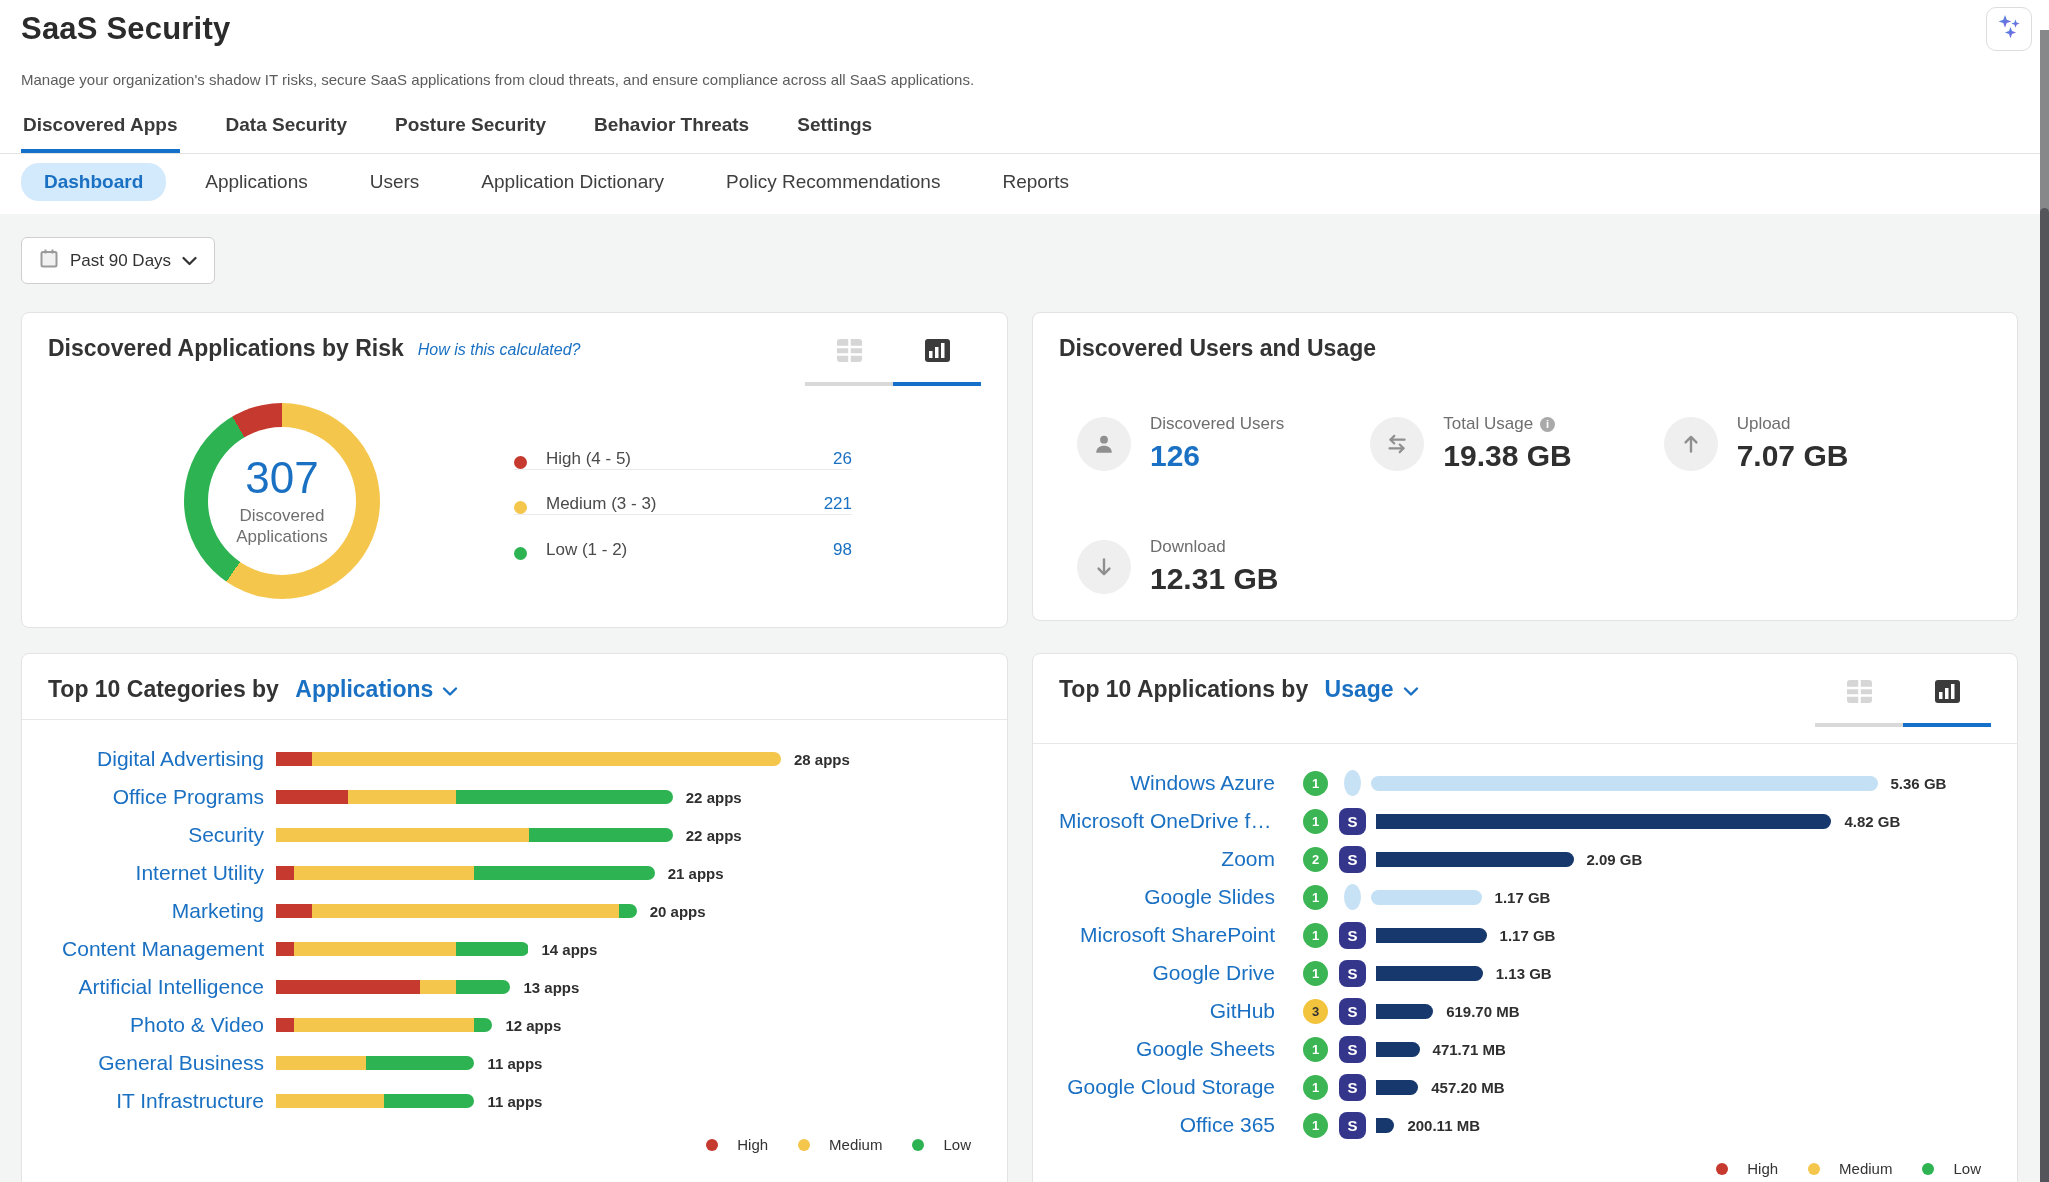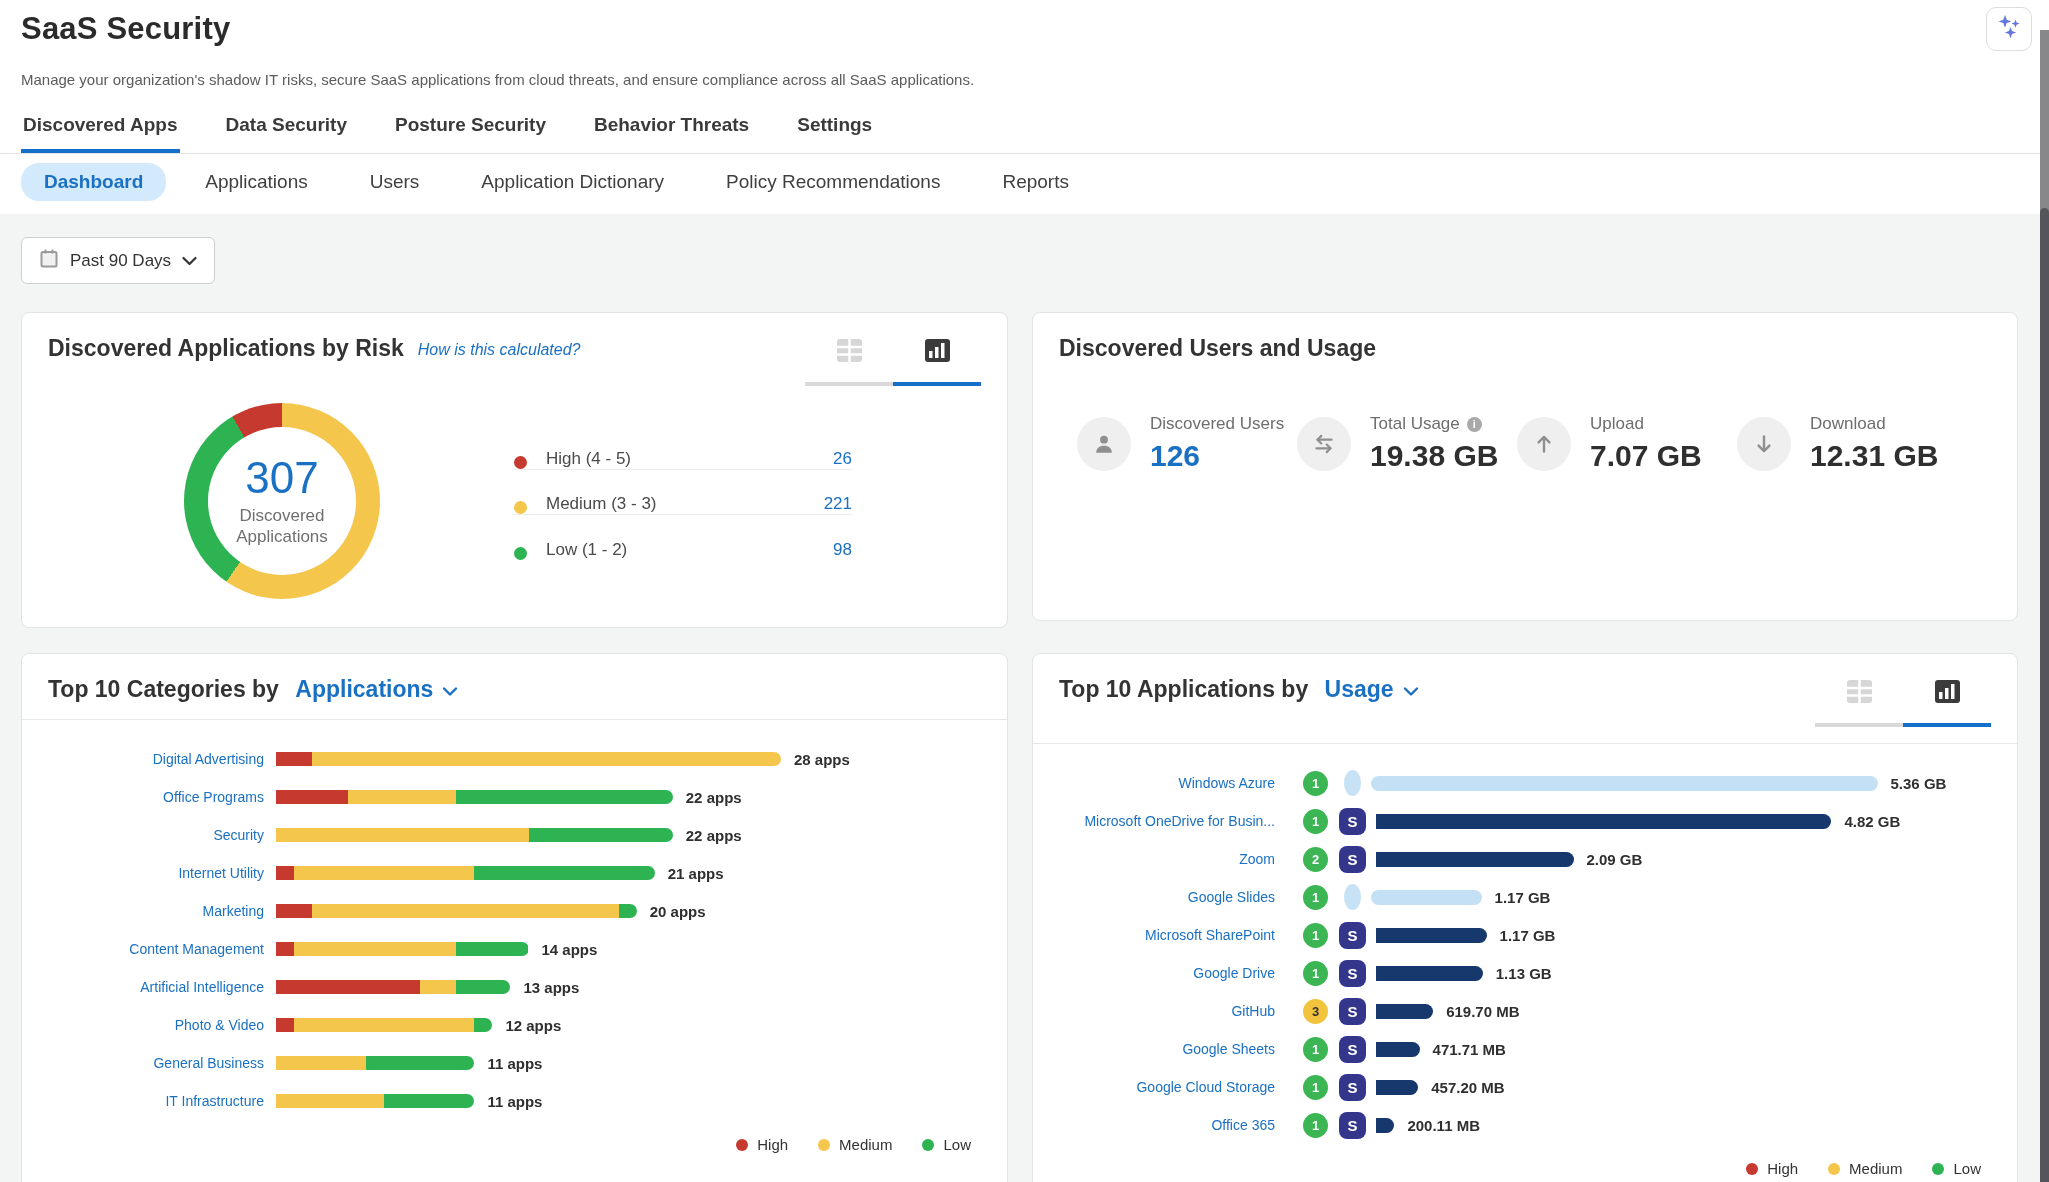--- a/index.html
+++ b/index.html
@@ -49,40 +49,40 @@
   .donut-sub { font-size:17px; color:#6f6f6f; line-height:1.25; margin-top:4px; }
   .risk-legend { position:absolute; left:492px; top:112px; width:338px; }
   .rl-row { display:flex; align-items:flex-end; height:45px; border-bottom:1px solid #ececec; }
   .rl-row:last-child { border-bottom:none; }
   .dot { width:13px; height:13px; border-radius:50%; flex:none; }
   .rl-label { font-size:17px; color:#4a4a4a; margin-left:19px; }
   .rl-value { margin-left:auto; font-size:17px; color:#1a70c2; cursor:pointer; }
 
   
   .users-card { height:309px; }
-  .metrics-grid { display:grid; grid-template-columns:1fr 1fr 1fr 1fr; row-gap:32px; padding:52px 60px 0 44px; }
+  .metrics-grid { display:grid; grid-template-columns:1fr 1fr 1fr; row-gap:64px; padding:52px 60px 0 44px; }
   .metric { display:flex; align-items:center; gap:19px; }
   .m-icon { width:54px; height:54px; border-radius:50%; background:#efefef; display:flex; align-items:center; justify-content:center; flex:none; }
   .m-label { font-size:17px; color:#6e6e6e; display:flex; align-items:center; gap:7px; }
   .m-value { font-size:30px; font-weight:700; color:#2f2f2f; margin-top:5px; }
   .m-value.link { color:#1a70c2; cursor:pointer; }
   .info-i { width:15px; height:15px; border-radius:50%; background:#a9a9a9; color:#fff; font-size:11px; font-weight:700; display:inline-flex; align-items:center; justify-content:center; }
 
   
   .cat-card { height:540px; }
   .apps-card { height:562px; }
   .card-head.bordered { padding-bottom:16px; border-bottom:1px solid #e8e8e8; }
   .rows { padding:20px 26px 0; }
   .brow { display:flex; align-items:center; height:38px; }
-  .blabel { width:228px; flex:none; text-align:right; color:#1a70c2; font-size:14px; padding-right:12px; white-space:nowrap; overflow:hidden; text-overflow:ellipsis; cursor:pointer; }
+  .blabel { width:228px; flex:none; text-align:right; color:#1a70c2; font-size:21px; padding-right:12px; white-space:nowrap; overflow:hidden; text-overflow:ellipsis; cursor:pointer; }
   .stackbar { height:14px; display:flex; border-radius:0 7px 7px 0; overflow:hidden; flex:none; }
   .seg { height:100%; }
   .bval { margin-left:13px; font-size:15px; font-weight:700; color:#2f2f2f; white-space:nowrap; }
   .bar-legend { display:flex; justify-content:flex-end; align-items:center; gap:30px; padding:16px 36px 0 0; }
-  .bl-item { display:flex; align-items:center; gap:9px; font-size:15px; color:#333; }
+  .bl-item { display:flex; align-items:center; gap:19px; font-size:15px; color:#333; }
   .bl-dot { width:12px; height:12px; border-radius:50%; }
 
   
   .risk-badge { width:25px; height:25px; border-radius:50%; margin-left:16px; flex:none; display:flex; align-items:center; justify-content:center; font-size:13px; font-weight:700; color:#fff; }
   .risk-badge.yellow { background:#f2c33c; color:#333; }
   .risk-badge.green { background:#3cb554; }
   .s-badge { width:27px; height:27px; border-radius:8px; background:#34368c; color:#fff; font-size:15px; font-weight:700; display:flex; align-items:center; justify-content:center; margin-left:11px; flex:none; }
   .lb-ellipse { width:17px; height:26px; border-radius:50%; background:#c7e2f5; margin-left:16px; flex:none; }
   .usagebar { height:15px; border-radius:0 8px 8px 0; margin-left:10px; flex:none; }
   .usagebar.dark { background:#17386d; }

